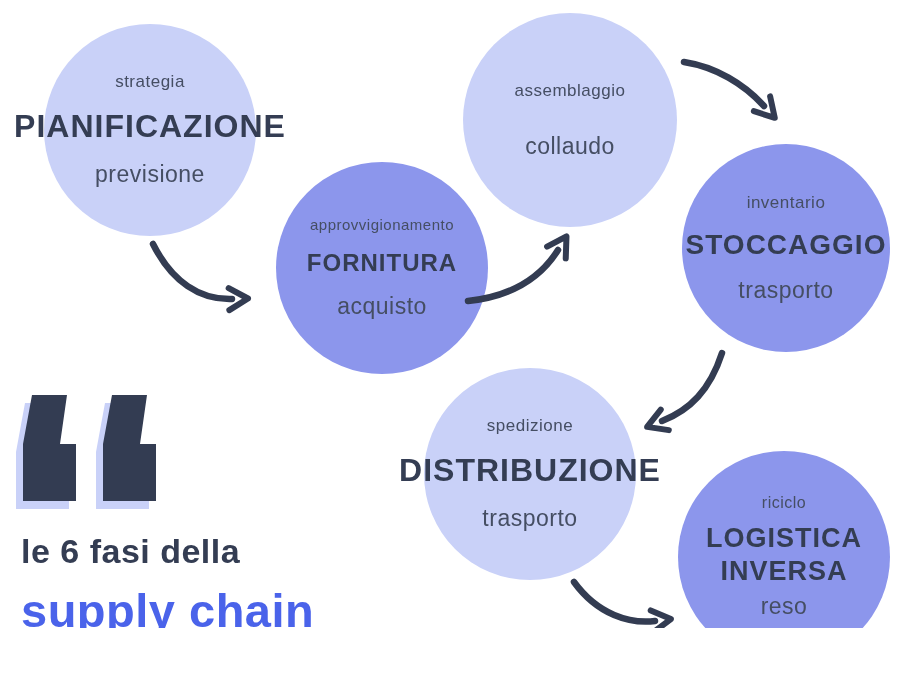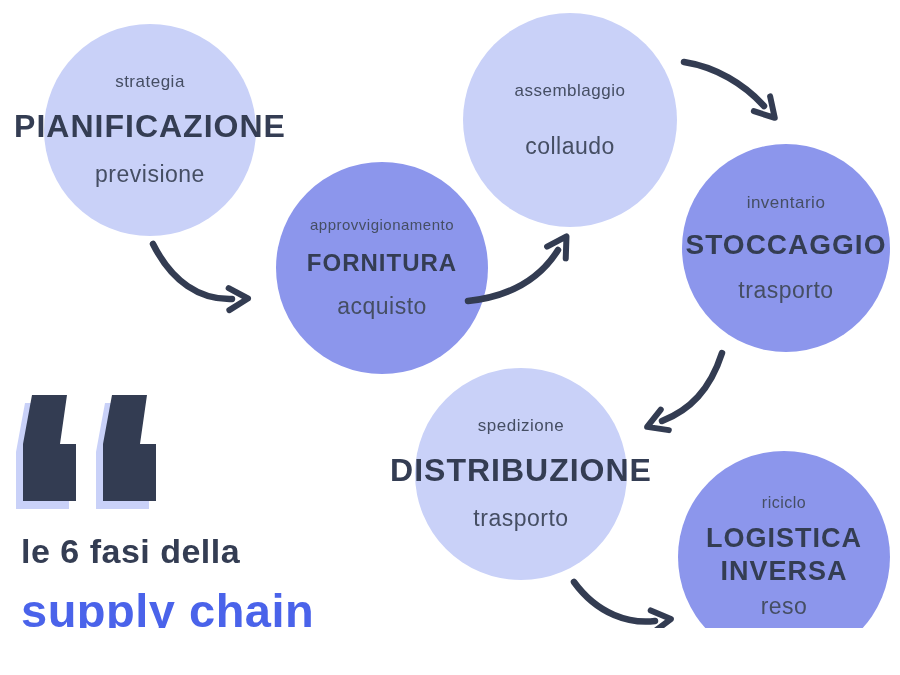--- a/index.html
+++ b/index.html
@@ -116,21 +116,21 @@
     <div class="sub top">assemblaggio</div>
     <div class="sub bottom">collaudo</div>
   </div>
 
   <div class="phase medium" style="left:682px;top:144px;width:208px;height:208px">
     <div class="sub top">inventario</div>
     <div class="name" style="font-size:28px">STOCCAGGIO</div>
     <div class="sub bottom">trasporto</div>
   </div>
 
-  <div class="phase light" style="left:415px;top:368px;width:212px;height:212px">
+  <div class="phase light" style="left:424px;top:368px;width:212px;height:212px">
     <div class="sub top">spedizione</div>
     <div class="name">DISTRIBUZIONE</div>
     <div class="sub bottom">trasporto</div>
   </div>
 
   <div class="phase medium" style="left:678px;top:451px;width:212px;height:212px">
     <div class="sub top" style="font-size:16px;margin-bottom:10px">riciclo</div>
     <div class="name wrap">LOGISTICA INVERSA</div>
     <div class="sub bottom" style="margin-top:6px">reso</div>
   </div>

